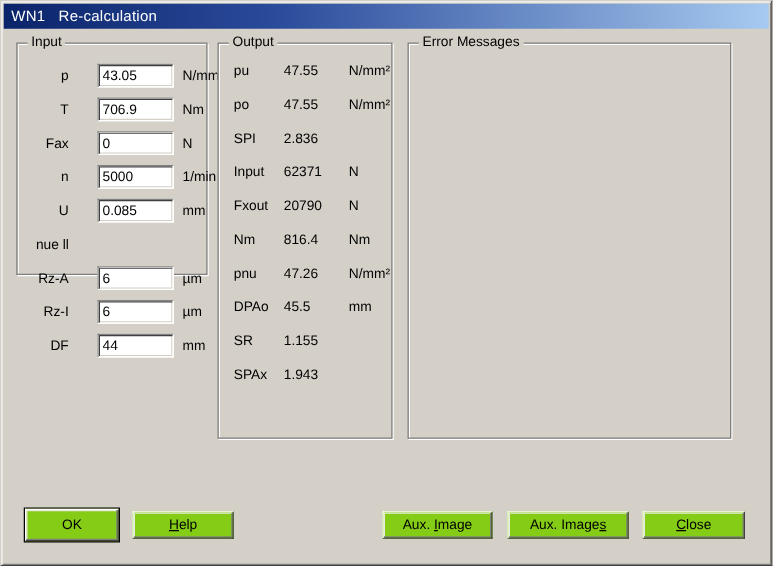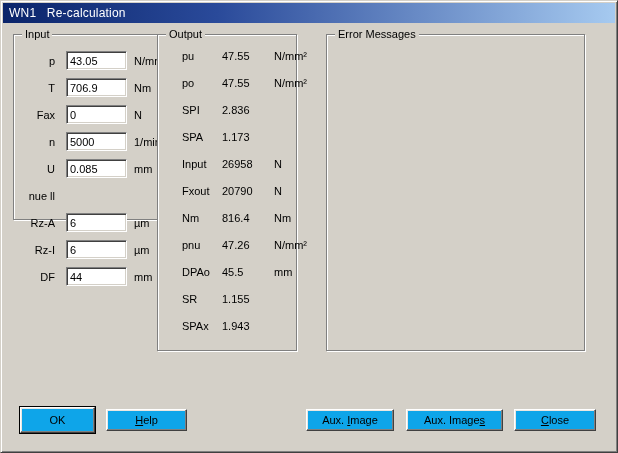--- a/index.html
+++ b/index.html
@@ -20,39 +20,39 @@
   .group{
     position:absolute;
     border:1px solid #808080;
     box-shadow:inset 1px 1px 0 #ffffff, 1px 1px 0 #ffffff;
     background:#d4d0c8;
   }
   .group .caption{
     position:absolute;top:-7px;left:8px;background:#d4d0c8;padding:0 3px;line-height:12px;
   }
   .group-input{left:12px;top:33px;width:153px;height:186px;padding-top:12px;}
-  .group-output{left:156px;top:33px;width:140px;height:317px;}
+  .group-output{left:173px;top:33px;width:140px;height:317px;padding-top:16px;}
   .group-errors{left:325px;top:33px;width:259px;height:317px;text-align:right;}
   .irow{height:27px;display:flex;align-items:center;}
   .irow .ilabel{width:44px;text-align:right;padding-right:3px;flex:0 0 auto;}
   .irow .field{
-    flex:0 0 auto;width:61px;height:19px;margin-left:8px;
+    flex:0 0 auto;width:61px;height:19px;margin-left:20px;
     background:#fff;color:#000;
     border:1px solid;border-color:#808080 #ffffff #ffffff #808080;
     box-shadow:inset 1px 1px 0 #404040, inset -1px -1px 0 #d4d0c8;
     font-family:"Liberation Sans","DejaVu Sans",sans-serif;font-size:11px;
     padding:0 0 0 3px;outline:none;
   }
   .irow .iunit{margin-left:7px;white-space:nowrap;}
-  .orow{height:27px;display:flex;align-items:flex-end;padding-left:12px;margin-left:12px;}
+  .orow{height:27px;display:flex;align-items:flex-start;padding-left:12px;}
   .orow .oname{width:40px;flex:0 0 auto;}
   .orow .oval{width:52px;flex:0 0 auto;}
   .orow .ounit{white-space:nowrap;}
   .btn{
-    position:absolute;height:22px;background:#0ea5e9;
+    position:absolute;height:22px;background:#84cc16;
     border:1px solid;border-color:#ffffff #404040 #404040 #ffffff;
     box-shadow:inset -1px -1px 0 #808080, inset 1px 1px 0 #e9e7e2;
     font-family:"Liberation Sans","DejaVu Sans",sans-serif;font-size:11px;color:#000;
     display:flex;align-items:center;justify-content:center;padding:0;cursor:default;
   }
   .btn .accel{text-decoration:underline;}
   .btn-ok{left:19px;top:406px;width:75px;height:26px;box-shadow:0 0 0 1px #000, inset -1px -1px 0 #808080, inset 1px 1px 0 #e9e7e2;}
   .btn-help{left:105px;top:408px;width:81px;}
   .btn-aux-image{left:305px;top:408px;width:88px;}
   .btn-aux-images{left:405px;top:408px;width:97px;}
@@ -139,29 +139,24 @@
         <span class="oval label-text">47.55</span>
         <span class="ounit label-text">N/mm²</span>
       </div>
 
       <div class="orow">
         <span class="oname label-text">SPI</span>
         <span class="oval label-text">2.836</span>
         <span class="ounit label-text"></span>
       </div>
 
-      <div class="orow">
-        <span class="oname label-text">SPA</span>
-        <span class="oval label-text">1.173</span>
-        <span class="ounit label-text"></span>
-      </div>
 
       <div class="orow">
         <span class="oname label-text">Input</span>
-        <span class="oval label-text">26958</span>
+        <span class="oval label-text">62371</span>
         <span class="ounit label-text">N</span>
       </div>
 
       <div class="orow">
         <span class="oname label-text">Fxout</span>
         <span class="oval label-text">20790</span>
         <span class="ounit label-text">N</span>
       </div>
 
       <div class="orow">

